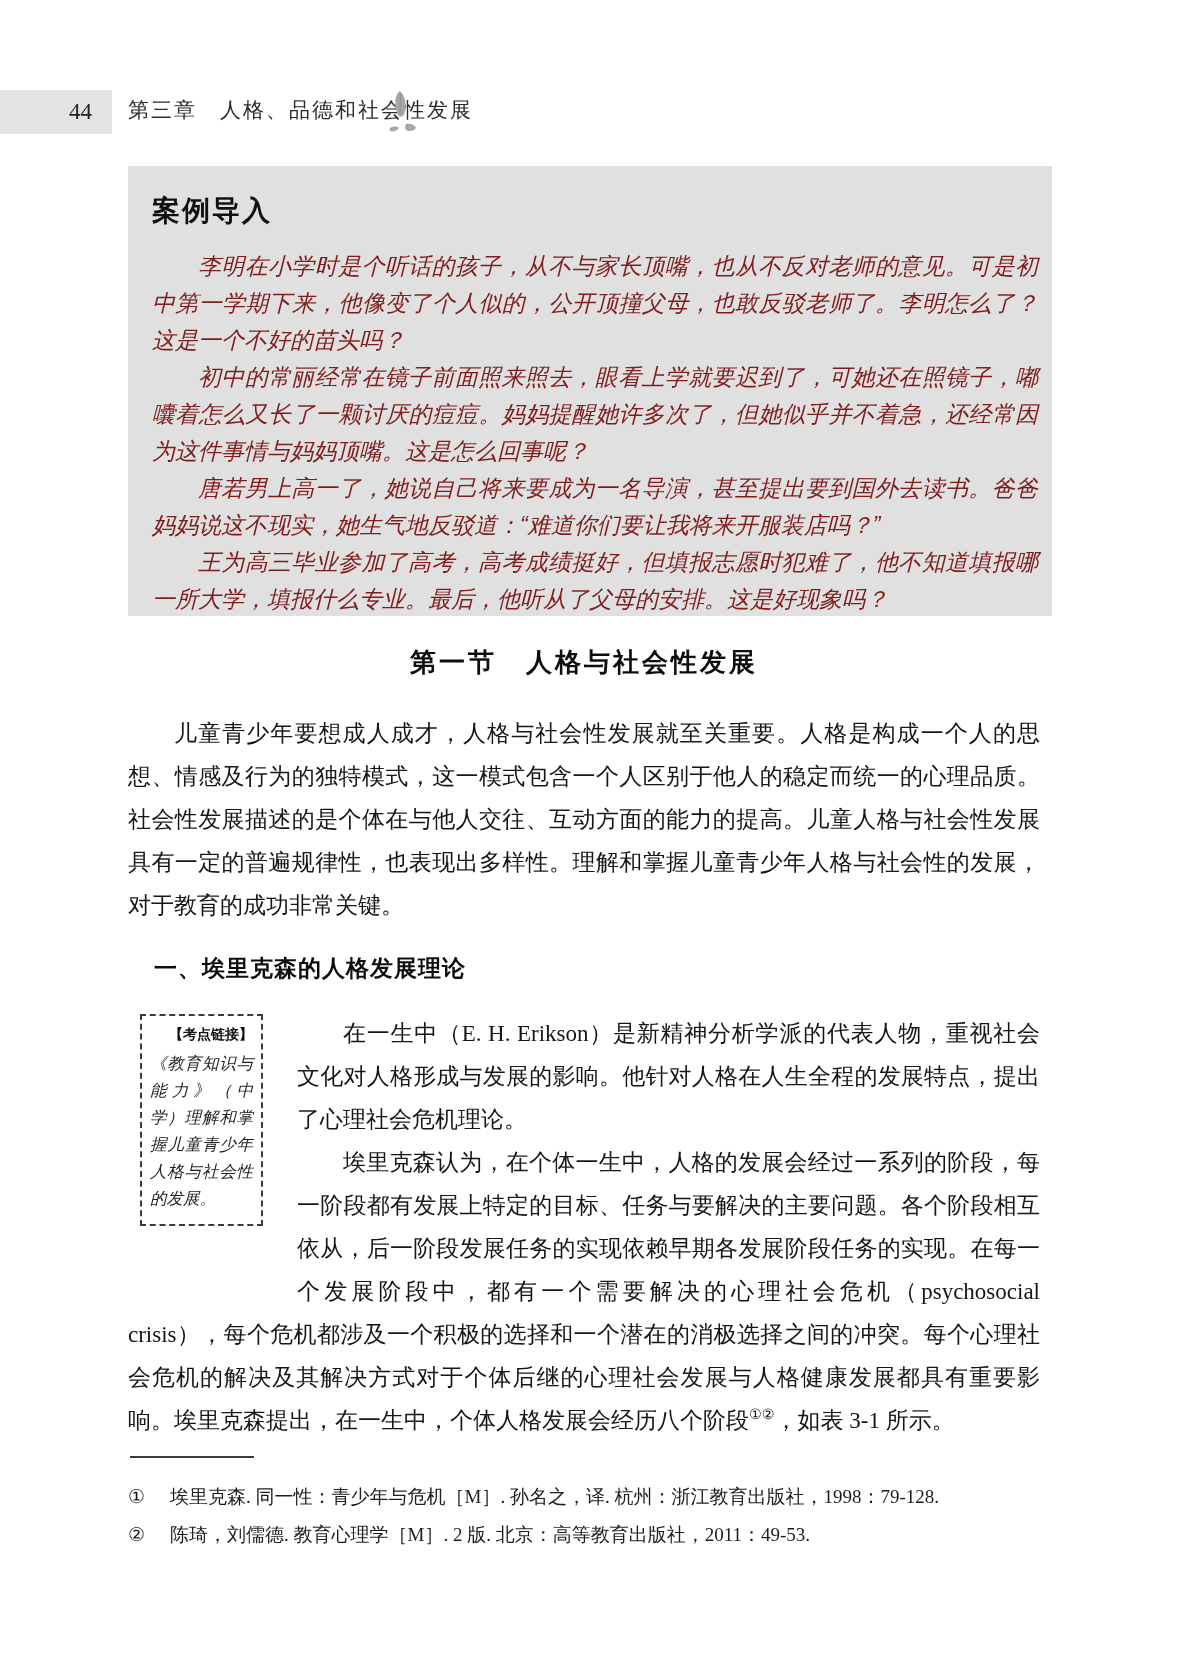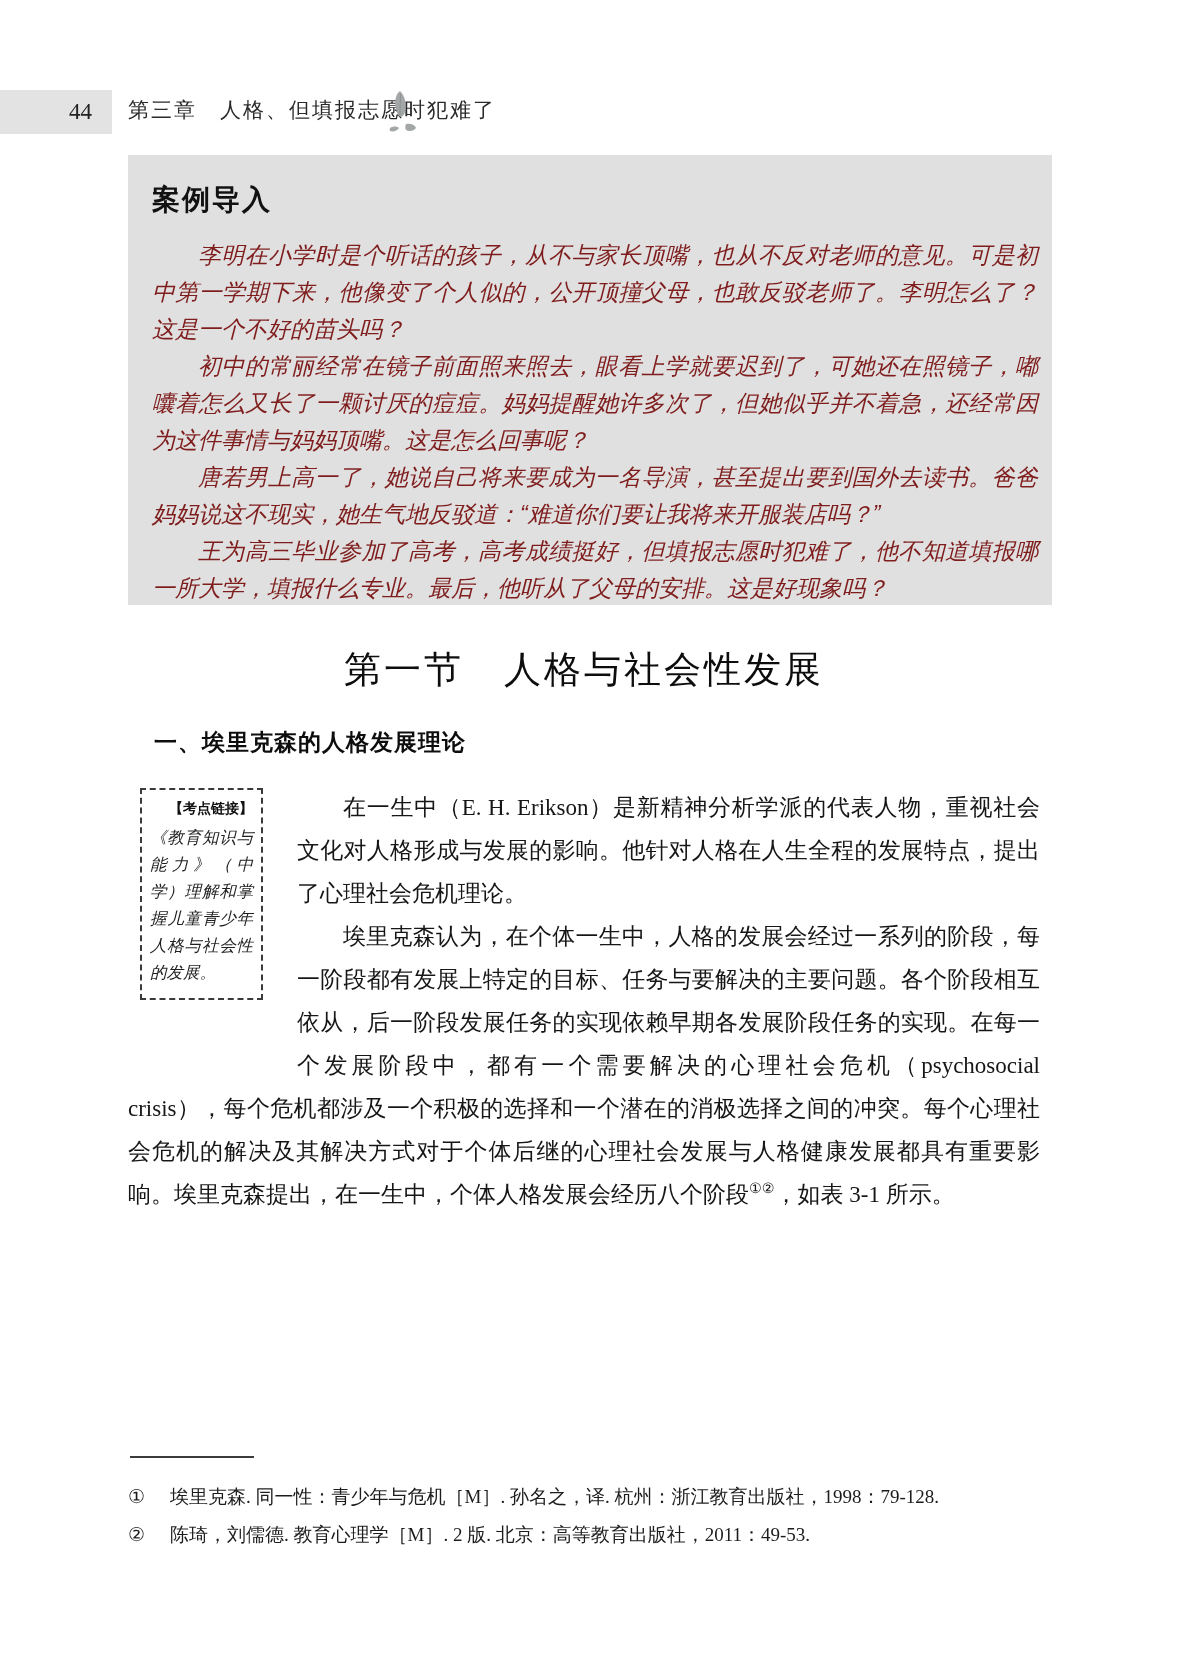--- a/index.html
+++ b/index.html
@@ -30,21 +30,21 @@
     font-size: 21px;
     letter-spacing: 2px;
     color: #2a2a2a;
     font-family: "Liberation Serif", "DejaVu Serif", serif;
   }
   .leaf { position: absolute; left: 386px; top: 90px; }
 
   
   .case-box {
     position: absolute;
-    left: 128px; top: 155px;
+    left: 128px; top: 166px;
     width: 924px; height: 450px;
     background: #e0e0e0;
     padding: 26px 14px 0 24px;
   }
   .case-title {
     font-family: "Liberation Sans", "DejaVu Sans", sans-serif;
     font-weight: bold;
     font-size: 28px;
     color: #111;
     margin-bottom: 18px;
@@ -61,22 +61,22 @@
   }
 
   
   .main {
     position: absolute;
     left: 128px; top: 645px;
     width: 912px;
   }
   .section-title {
     font-family: "Liberation Sans", "DejaVu Sans", sans-serif;
-    font-weight: normal;
-    font-size: 37px;
+    font-weight: bold;
+    font-size: 26px;
     color: #0d0d0d;
     text-align: center;
     letter-spacing: 3px;
     margin-bottom: 32px;
   }
   .body-para {
     font-size: 23px;
     line-height: 43px;
     text-indent: 2em;
     text-align: justify;
@@ -138,40 +138,41 @@
   .fn-text { flex: 1; }
 </style>
 </head>
 <body>
 
 <div class="page">
 
   <div class="pagenum-band">
     <span class="pagenum">44</span>
   </div>
-  <div class="chapter-title">第三章　人格、但填报志愿时犯难了</div>
+  <div class="chapter-title">第三章　人格、品德和社会性发展</div>
   <div class="leaf">
     <svg width="32" height="50" viewBox="0 0 32 50">
       <path d="M14 1 C19 6 21 14 19 22 C18 26 15 28 13 26 C10 22 8 13 10 7 C11 4 12.5 2 14 1 Z" fill="#a3a7a7"></path>
       <path d="M14.5 4 L14 25" stroke="#8d9191" stroke-width="1" fill="none"></path>
       <path d="M4 38 C7 36 11 36 13 38 C11 41 7 42 4 41 C3.5 40 3.5 39 4 38 Z" fill="#a3a7a7"></path>
       <path d="M20 34 C25 33 29 35 30 38 C28 41 23 42 20 40 C19 38 19 36 20 34 Z" fill="#a3a7a7"></path>
     </svg>
   </div>
 
   <div class="case-box">
     <div class="case-title">案例导入</div>
     <p>李明在小学时是个听话的孩子，从不与家长顶嘴，也从不反对老师的意见。可是初中第一学期下来，他像变了个人似的，公开顶撞父母，也敢反驳老师了。李明怎么了？这是一个不好的苗头吗？</p>
     <p>初中的常丽经常在镜子前面照来照去，眼看上学就要迟到了，可她还在照镜子，嘟囔着怎么又长了一颗讨厌的痘痘。妈妈提醒她许多次了，但她似乎并不着急，还经常因为这件事情与妈妈顶嘴。这是怎么回事呢？</p>
     <p>唐若男上高一了，她说自己将来要成为一名导演，甚至提出要到国外去读书。爸爸妈妈说这不现实，她生气地反驳道：“难道你们要让我将来开服装店吗？”</p>
     <p>王为高三毕业参加了高考，高考成绩挺好，但填报志愿时犯难了，他不知道填报哪一所大学，填报什么专业。最后，他听从了父母的安排。这是好现象吗？</p>
   </div>
 
   <div class="main">
     <h2 class="section-title">第一节　人格与社会性发展</h2>
+    <p class="body-para">儿童青少年要想成人成才，人格与社会性发展就至关重要。人格是构成一个人的思想、情感及行为的独特模式，这一模式包含一个人区别于他人的稳定而统一的心理品质。社会性发展描述的是个体在与他人交往、互动方面的能力的提高。儿童人格与社会性发展具有一定的普遍规律性，也表现出多样性。理解和掌握儿童青少年人格与社会性的发展，对于教育的成功非常关键。</p>
     <h3 class="sub-heading">一、埃里克森的人格发展理论</h3>
 
     <div class="kaodian">
       <div class="kaodian-title">【考点链接】</div>
       <div class="kaodian-body">《教育知识与能力》（中学）理解和掌握儿童青少年人格与社会性的发展。</div>
     </div>
 
     <p class="body-para">在一生中（E. H. Erikson）是新精神分析学派的代表人物，重视社会文化对人格形成与发展的影响。他针对人格在人生全程的发展特点，提出了心理社会危机理论。</p>
     <p class="body-para"><span>埃里克森认为，在个体一生中，人格的发展会经过一系列的阶段，每一阶段都有发展上特定的目标、任务与要解决的主要问题。各个阶段相互依从，后一阶段发展任务的实现依赖早期各发展阶段任务的实现。在每一个发展阶段中，都有一个需要解决的心理社会危机（psychosocial crisis），每个危机都涉及一个积极的选择和一个潜在的消极选择之间的冲突。每个心理社会危机的解决及其解决方式对于个体后继的心理社会发展与人格健康发展都具有重要影响。埃里克森提出，在一生中，个体人格发展会经历八个阶段</span><sup class="note-ref">①②</sup><span>，如表 3-1 所示。</span></p>
   </div>

